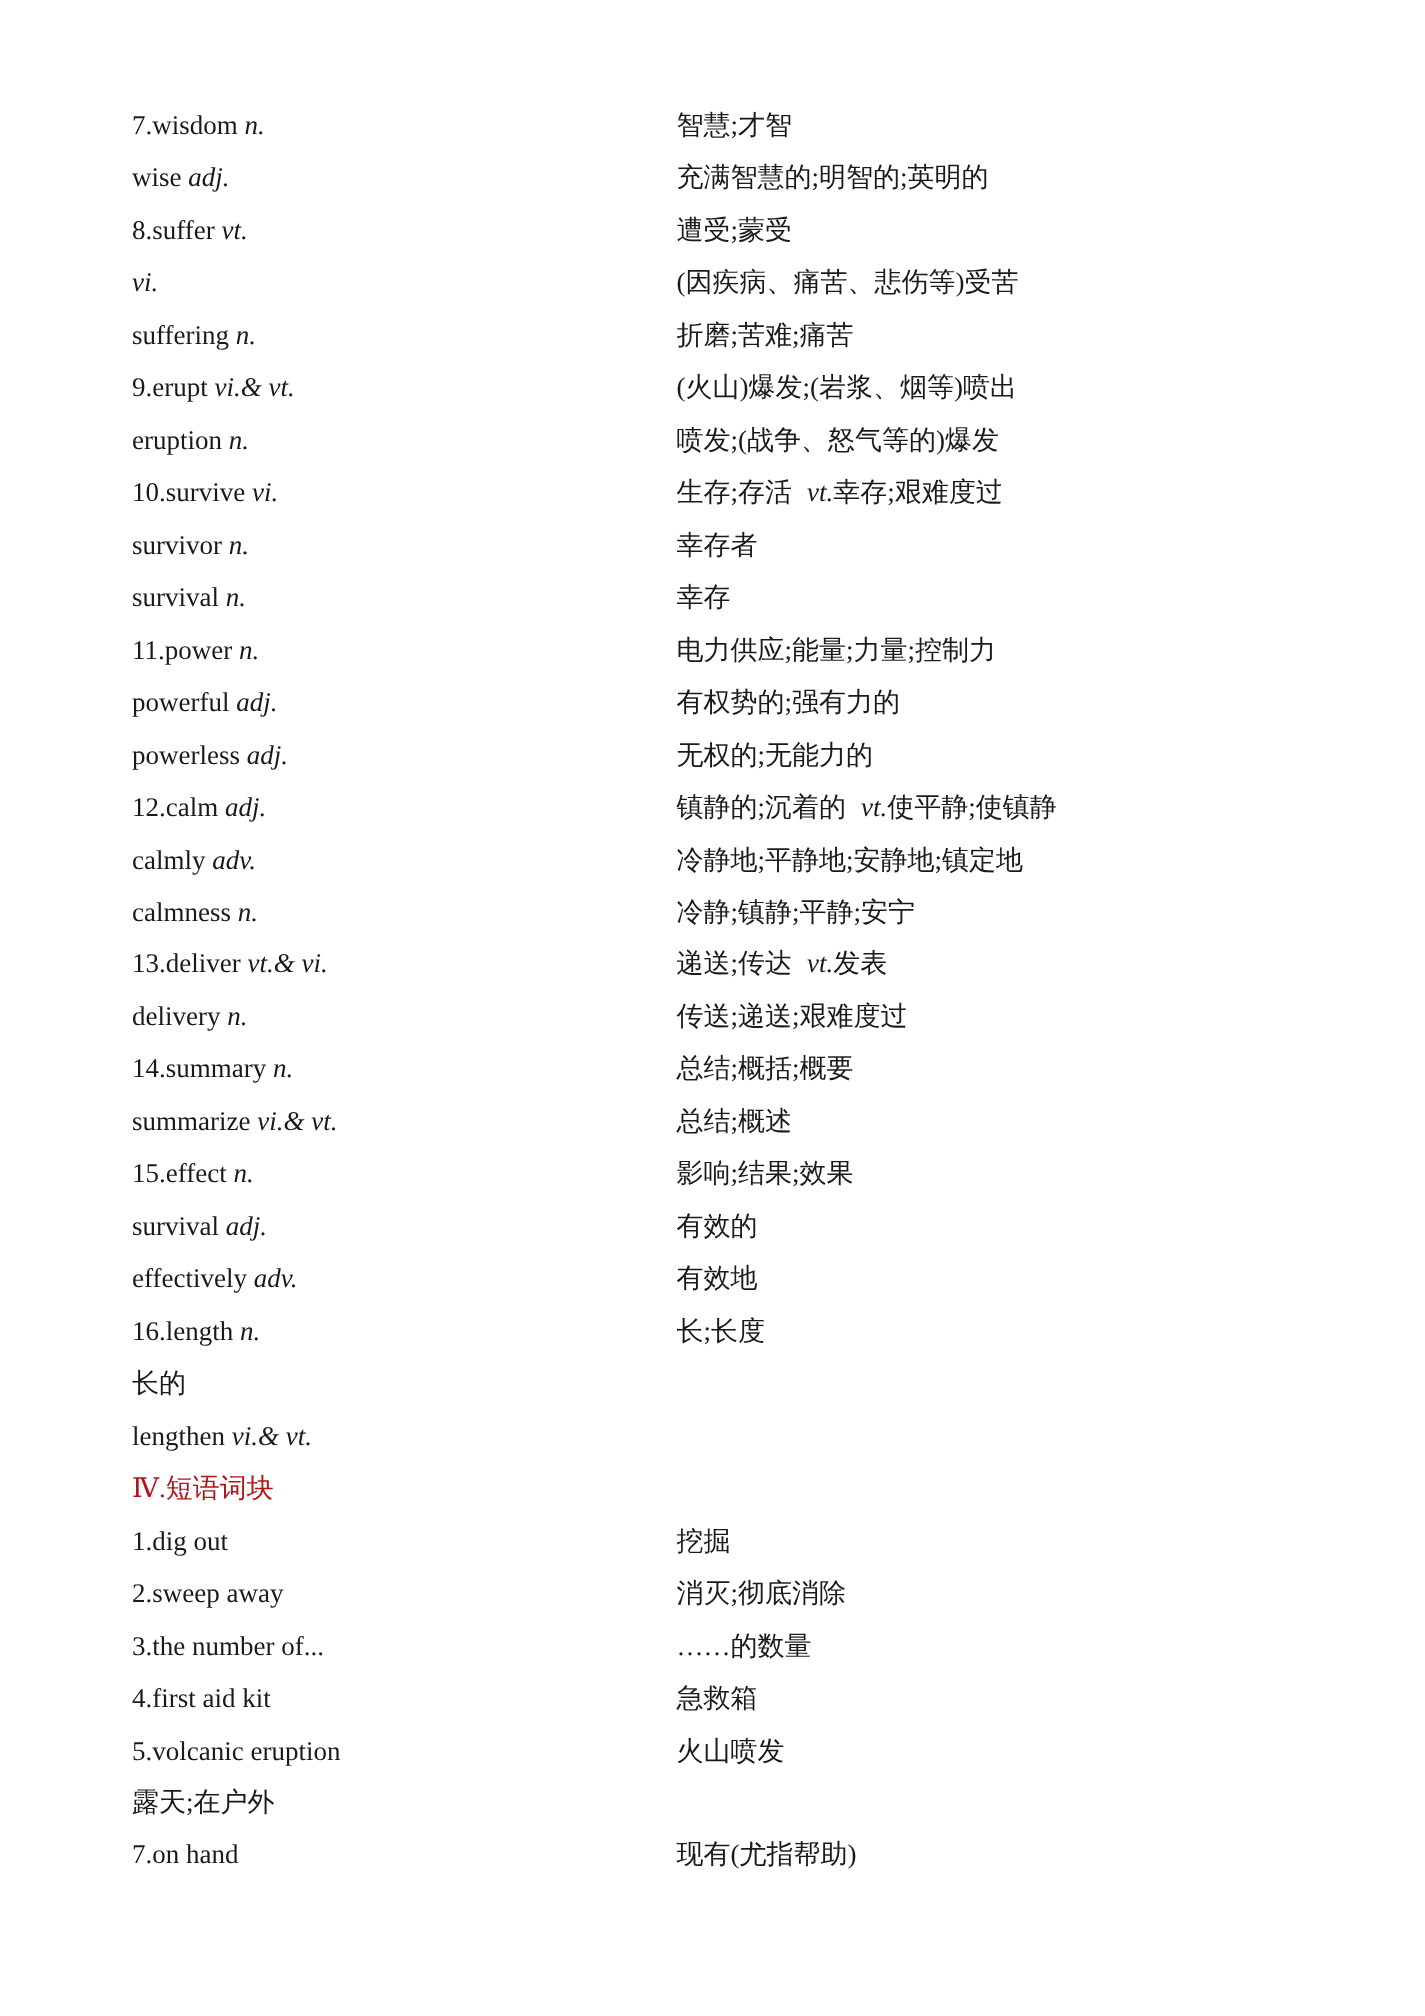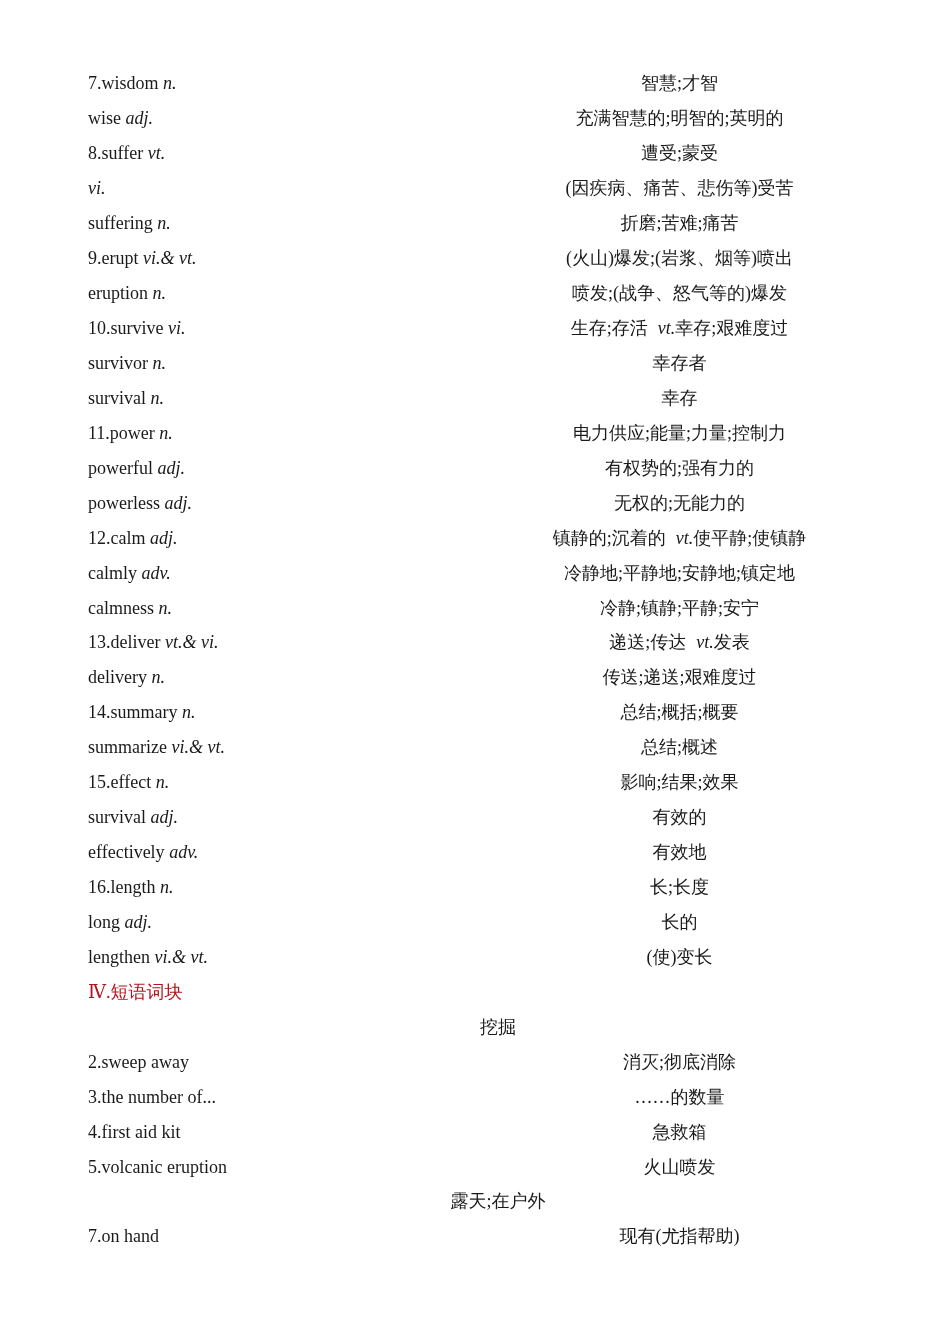--- a/index.html
+++ b/index.html
@@ -2,21 +2,21 @@
 <html><head>
   <meta charset="utf-8">
   <style>
     html, body { margin: 0; padding: 0; background: #ffffff; }
     body { width: 950px; height: 1344px; position: relative; overflow: hidden;
       font-family: "Liberation Serif", "DejaVu Serif", serif; color: #1a1a1a; }
     .page { position: absolute; left: 0; top: 0; width: 950px; height: 1344px; }
     .list { position: absolute; left: 68px; top: 66px; width: 820px; margin-left: 20px; }
     .row { height: 34.94px; display: flex; align-items: center; font-size: 18px; line-height: 22px; white-space: nowrap; }
     .en { width: 363px; flex: 0 0 363px; }
-    .zh { flex: 1; text-align: center; }
+    .zh { flex: 1; }
     .pos { font-style: italic; }
     .heading { color: #b3131b; }
     .gap { display: inline-block; width: 10px; }
   </style>
 </head>
 <body>
 
 <div class="page">
   <div class="list">
 
@@ -110,34 +110,33 @@
     </div>
     <div class="row">
       <div class="en"><span>effectively</span> <span class="pos">adv.</span></div>
       <div class="zh">有效地</div>
     </div>
     <div class="row">
       <div class="en"><span>16.length</span> <span class="pos">n.</span></div>
       <div class="zh">长;长度</div>
     </div>
     <div class="row">
-      <div class="en"><span>long</span> <span class="pos">adj.</span></div>
       <div class="zh">长的</div>
     </div>
     <div class="row">
       <div class="en"><span>lengthen</span> <span class="pos">vi.&amp; vt.</span></div>
-      <div class="zh">(使)变长</div>
     </div>
 
     <div class="row heading">
       <span>Ⅳ.</span>
         <span>短语词块</span>
     </div>
 
     <div class="row">
+      <div class="en">1.dig out</div>
       <div class="zh">挖掘</div>
     </div>
     <div class="row">
       <div class="en">2.sweep away</div>
       <div class="zh">消灭;彻底消除</div>
     </div>
     <div class="row">
       <div class="en">3.the number of...</div>
       <div class="zh">……的数量</div>
     </div>

